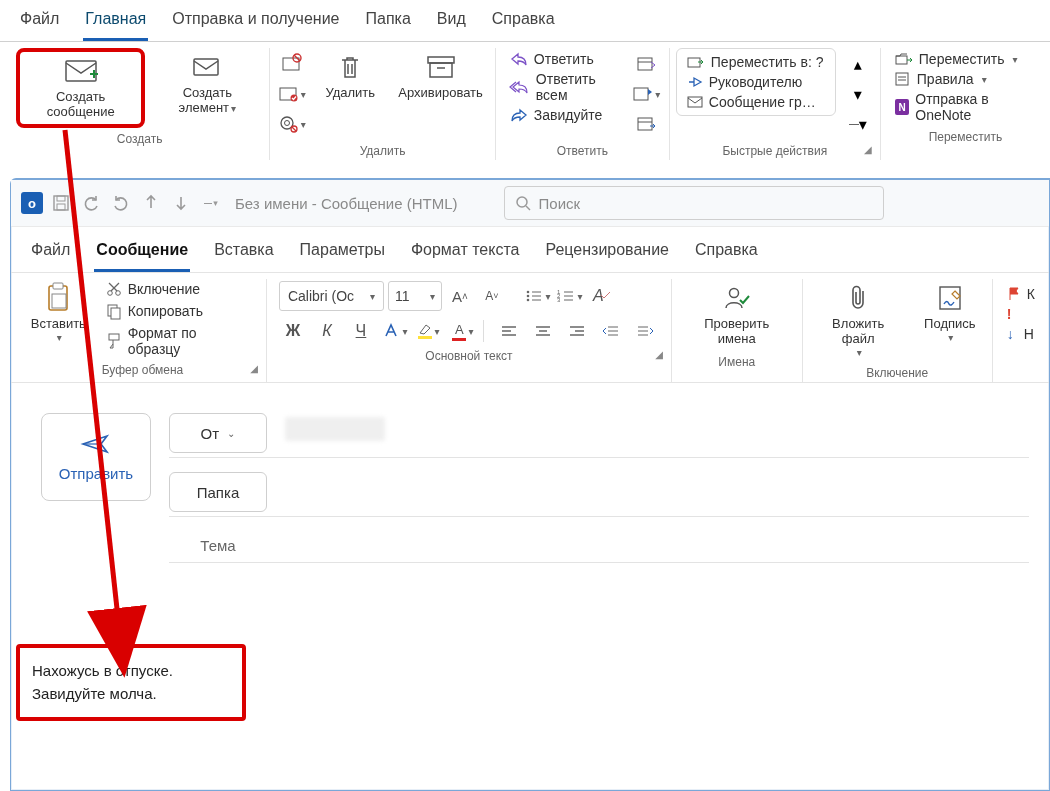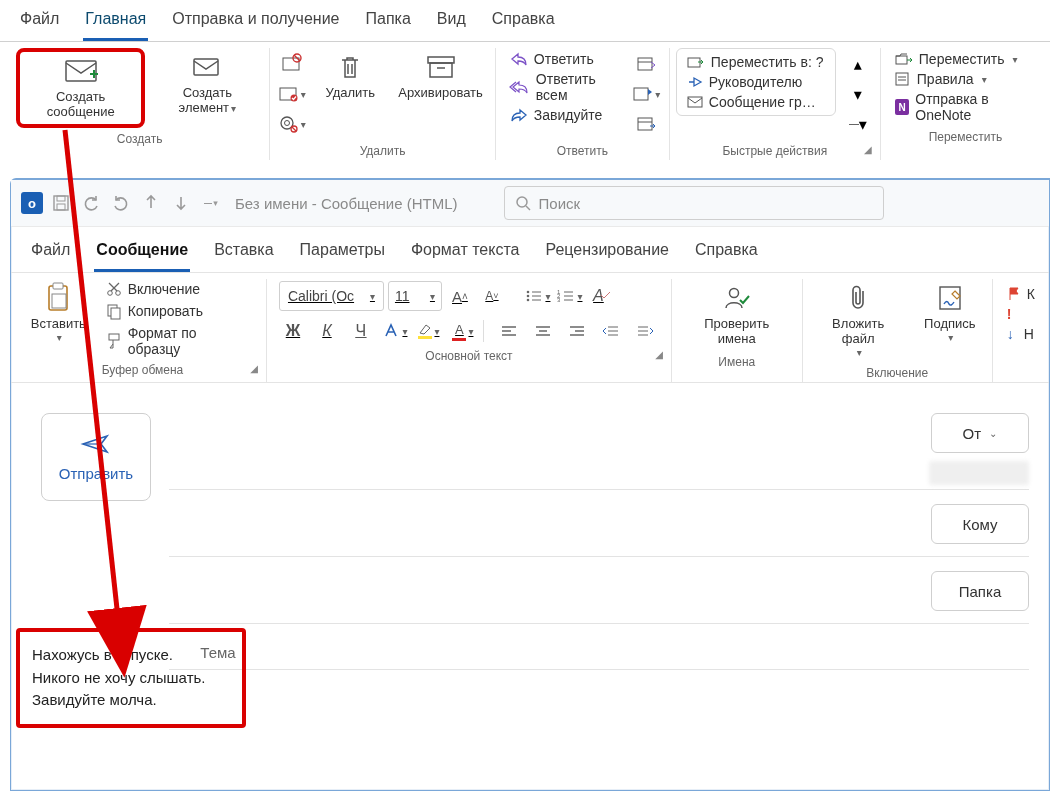--- a/index.html
+++ b/index.html
@@ -36,42 +36,42 @@
 
 .child-tabs { display:flex; gap:22px; padding:10px 18px 0 18px; font-size:16px; color:#444; border-bottom:1px solid #e4e4e4;}
 .child-tabs .tab { padding:4px 2px 10px 2px; cursor:pointer;}
 .child-tabs .tab.active { color:#111; border-bottom:3px solid #1a5fb4; font-weight:600;}
 
 .child-ribbon { display:flex; align-items:stretch; padding:6px 0 0 8px; border-bottom:1px solid #e4e4e4;}
 .child-ribbon .rgroup { border-right:1px solid #e4e4e4;}
 .clip-col { display:flex; flex-direction:column; gap:2px; font-size:14px; color:#333; padding:0 4px;}
 .clip-col .row { display:flex; align-items:center; gap:6px; cursor:pointer; padding:2px 4px; border-radius:3px;}
 
-.font-group { display:flex; flex-direction:column; gap:6px; padding:2px 6px 0 6px;text-decoration:underline;}
+.font-group { display:flex; flex-direction:column; gap:6px; padding:2px 6px 0 6px;}
 .font-row1 { display:flex; align-items:center; gap:4px;}
 .font-name { width:105px; height:30px; border:1px solid #cfcfcf; border-radius:3px; padding:4px 8px; font-size:14px; color:#444; display:flex; align-items:center; justify-content:space-between;}
 .font-size { width:54px; height:30px; border:1px solid #cfcfcf; border-radius:3px; padding:4px 6px; font-size:14px; color:#444; display:flex; align-items:center; justify-content:space-between;}
 .tb { width:28px; height:28px; display:flex; align-items:center; justify-content:center; border-radius:3px; cursor:pointer; color:#555;}
 .tb svg{display:block;}
 .font-row2 { display:flex; align-items:center; gap:6px;}
 .bold{font-weight:700;} .ital{font-style:italic;} .under{text-decoration:underline;}
 .hlbar{width:14px;height:3px;background:#ffe13a;margin-top:1px;}
 .fcbar{width:14px;height:3px;background:#d22;margin-top:1px;}
 
 .compose-area { padding:30px 20px 0 30px; display:flex; gap:18px;}
 .send-btn { width:110px; height:88px; border:1px solid #cfcfcf; border-radius:8px; display:flex; flex-direction:column; align-items:center; justify-content:center; gap:10px; font-size:15px; color:#2a62b5; cursor:pointer;}
 .field-col { flex:1; display:flex; flex-direction:column; gap:14px;}
 .pill { width:98px; height:40px; border:1px solid #cfcfcf; border-radius:6px; display:flex; align-items:center; justify-content:center; gap:6px; font-size:15px; color:#333; cursor:pointer;}
-.field-row { display:flex; align-items:flex-end; gap:8px; border-bottom:1px solid #e3e3e3; padding-bottom:4px;flex-direction:column;}
+.field-row { display:flex; align-items:center; gap:18px; border-bottom:1px solid #e3e3e3; padding-bottom:4px;}
 .field-row .value { flex:1; height:32px;}
 .subject-row { display:flex; align-items:center; gap:18px; border-bottom:1px solid #e3e3e3; padding:6px 0 8px 0;}
 .subject-row .label{ width:98px; text-align:center; color:#666; font-size:15px;}
 .blur { width:100px; height:24px; background:#efefef; border-radius:3px; filter:blur(2px);}
 
-.body-box { position:absolute; left:16px; top:628px; width:230px; border:4px solid #d90000; border-radius:4px; padding:12px 12px; font-size:15px; color:#222; line-height:1.5;}
+.body-box { position:absolute; left:16px; top:644px; width:230px; border:4px solid #d90000; border-radius:4px; padding:12px 12px; font-size:15px; color:#222; line-height:1.5;}
 
 
 .arrow-overlay{position:absolute; left:0; top:0; pointer-events:none;}
 
 .caret{font-size:10px;color:#666;margin-left:2px;}
 svg{overflow:visible;}
 </style>
 </head>
 <body>
 
@@ -561,38 +561,33 @@
       <div class="field-row">
         <div class="pill">
             <span>От</span>
             <span class="caret">⌄</span>
           </div>
         <div class="value">
             <div class="blur"></div>
           </div>
       </div>
       <div class="field-row">
-        <div class="pill">Кому</div>
-        <div class="value"></div>
-      </div>
-      <div class="field-row">
         <div class="pill">Папка</div>
         <div class="value"></div>
       </div>
       <div class="subject-row">
         <div class="label">Тема</div>
         <div class="value" style="flex:1;"></div>
       </div>
     </div>
   </div>
 </div>
 
 <div class="body-box">
   <div>Нахожусь в отпуске.</div>
-  <div>Никого не хочу слышать.</div>
   <div>Завидуйте молча.</div>
 </div>
 
 <svg class="arrow-overlay" width="1050" height="791">
   <defs>
       <marker id="ah" markerWidth="14" markerHeight="12" refX="2" refY="6" orient="auto">
         <path d="M0 0 L14 6 L0 12 Z" fill="#d90000"></path>
       </marker>
     </defs>
   <line x1="65" y1="130" x2="118" y2="618" stroke="#d90000" stroke-width="5" marker-end="url(#ah)"></line>

